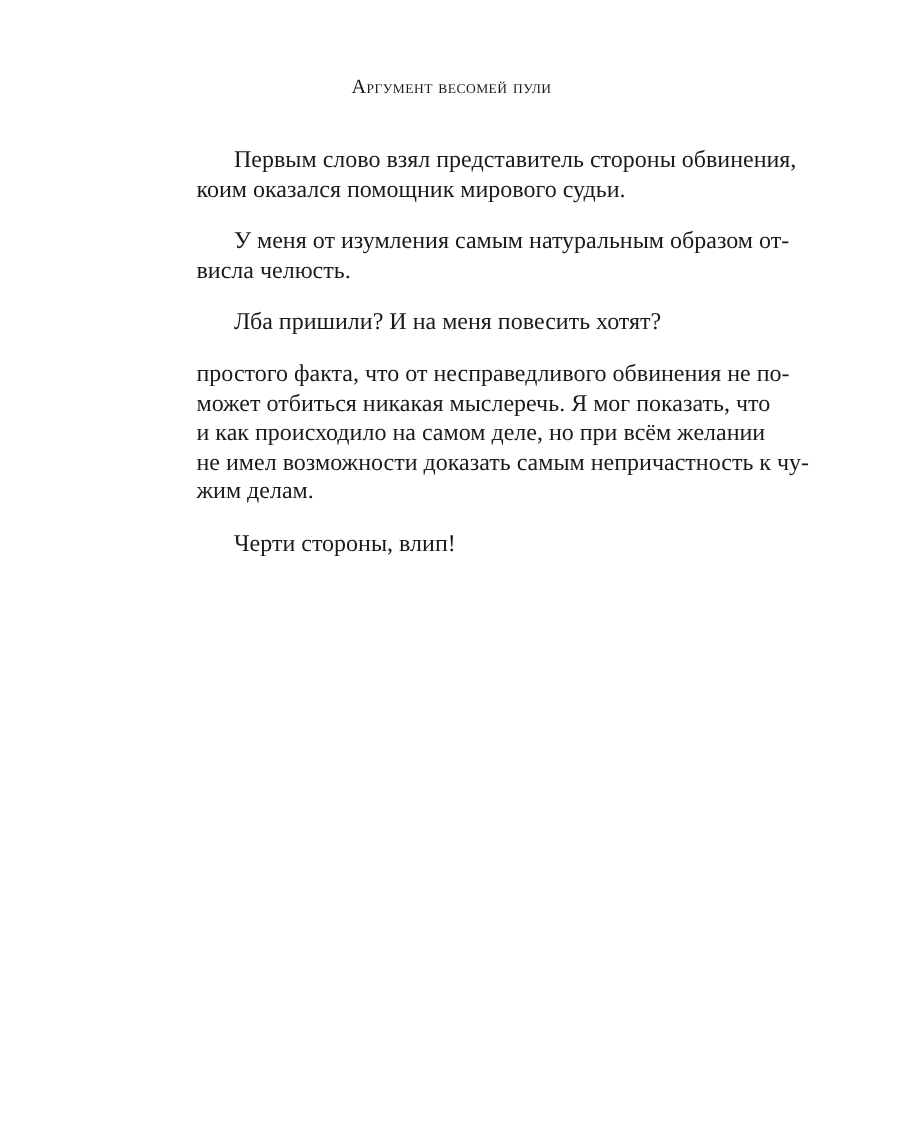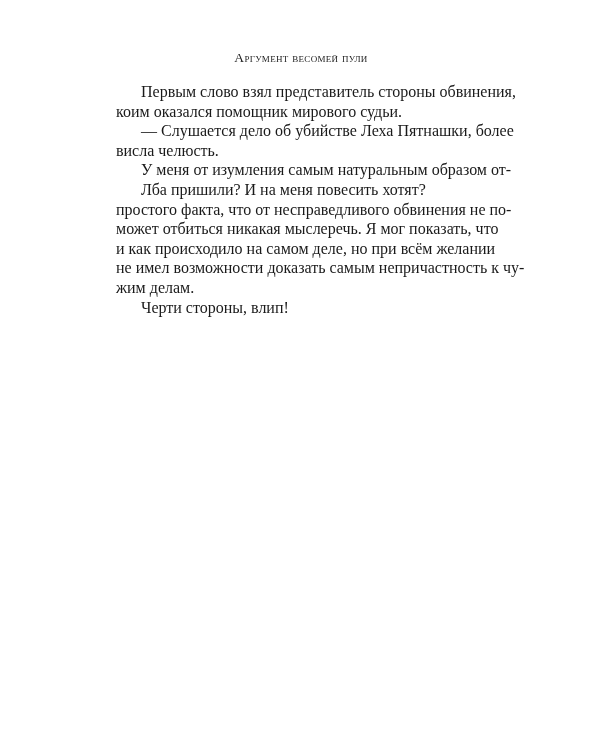--- a/index.html
+++ b/index.html
@@ -36,21 +36,21 @@
   .text-block {
     position: absolute;
     left: 91px;
     top: 82px;
     width: 381px;
     font-size: 16px;
     line-height: 19.6px;
     text-align: justify;
   }
   .para {
-    margin: 0;
+    margin: 15px;
     text-indent: 25px;
     text-align: justify;
   }
   .line {
     display: block;
     text-align: justify;
     text-align-last: justify;
     white-space: nowrap;
   }
   .line.last {
@@ -68,26 +68,25 @@
   <div class="running-head">Аргумент весомей пули</div>
 
   <div class="text-block">
 
     <div class="para">
       <span class="line indent">Первым слово взял представитель стороны обвинения,</span>
       <span class="line last">коим оказался помощник мирового судьи.</span>
     </div>
 
     <div class="para">
-      <span class="line indent">— Слушается дело об убийстве Леха Пятнашки, более</span>
     </div>
 
     <div class="para">
+      <span class="line indent">У меня от изумления самым натуральным образом от-</span>
       <span class="line last">висла челюсть.</span>
-      <span class="line indent">У меня от изумления самым натуральным образом от-</span>
     </div>
 
     <div class="para">
       <span class="line indent last">Лба пришили? И на меня повесить хотят?</span>
     </div>
 
     <div class="para">
       <span class="line">простого факта, что от несправедливого обвинения не по-</span>
       <span class="line">может отбиться никакая мыслеречь. Я мог показать, что</span>
       <span class="line">и как происходило на самом деле, но при всём желании</span>

